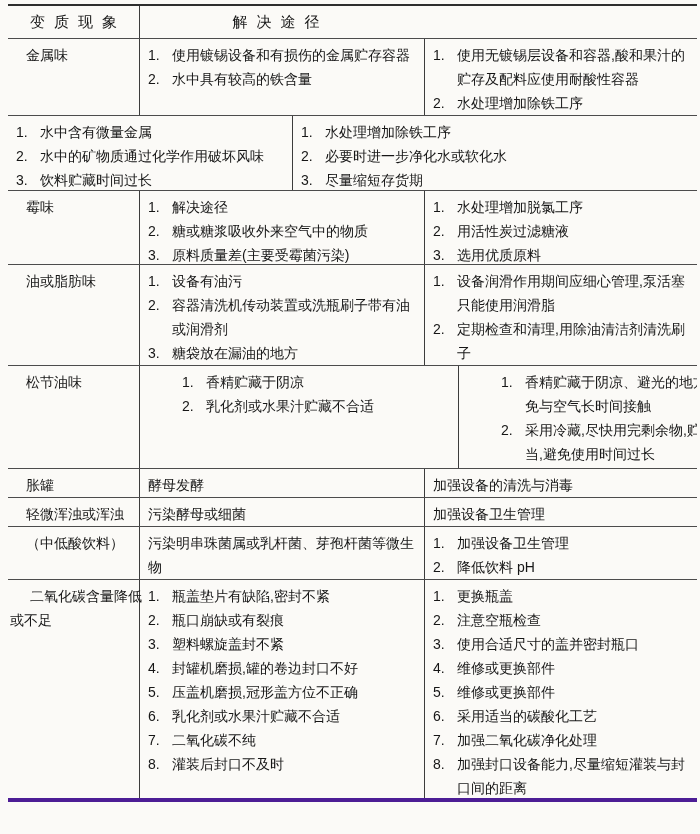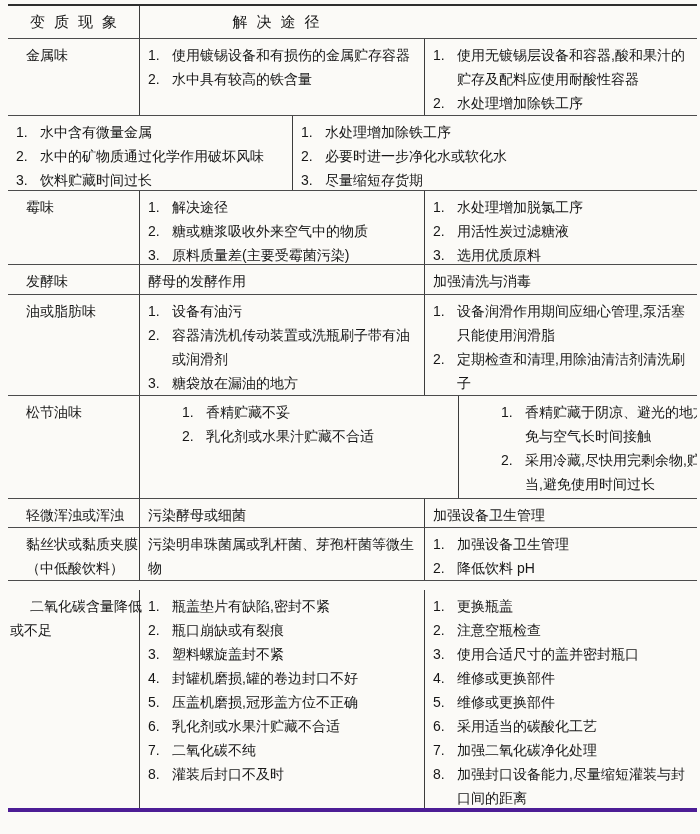--- a/index.html
+++ b/index.html
@@ -20,21 +20,21 @@
     border-top: 2px solid #2e2e2e;
     border-bottom: 4px solid #4c1d95;
     background: transparent;
   }
   .row {
     display: flex;
     border-bottom: 1px solid #4c4c4c;
     overflow: hidden;
     box-sizing: border-box;
   }
-  .row:last-child { border-bottom: none; margin-top: 9px; }
+  .row:last-child { border-bottom: none; }
   .header-row { height: 33px; }
   .cell {
     box-sizing: border-box;
     font-size: 14px;
     line-height: 24px;
     padding-top: 4px;
   }
   .col1 {
     width: 132px;
     flex: none;
@@ -162,35 +162,20 @@
           <div class="item">
             <span class="num">2.</span>
             <span class="txt">用活性炭过滤糖液</span>
           </div>
           <div class="item">
             <span class="num">3.</span>
             <span class="txt">选用优质原料</span>
           </div>
         </div>
       </div>
-      <div class="row" style="height: 30px;">
-        <div class="cell col1">
-          <div class="pline">发酵味</div>
-        </div>
-        <div class="cell col2">
-          <div class="item">
-            <span class="txt">酵母的发酵作用</span>
-          </div>
-        </div>
-        <div class="cell col3">
-          <div class="item">
-            <span class="txt">加强清洗与消毒</span>
-          </div>
-        </div>
-      </div>
       <div class="row" style="height: 101px;">
         <div class="cell col1">
           <div class="pline">油或脂肪味</div>
         </div>
         <div class="cell col2">
           <div class="item">
             <span class="num">1.</span>
             <span class="txt">设备有油污</span>
           </div>
           <div class="item">
@@ -217,56 +202,70 @@
           </div>
         </div>
       </div>
       <div class="row" style="height: 103px; gap: 34px;">
         <div class="cell col1">
           <div class="pline">松节油味</div>
         </div>
         <div class="cell col2">
           <div class="item">
             <span class="num">1.</span>
-            <span class="txt">香精贮藏不妥</span>
+            <span class="txt">香精贮藏于阴凉</span>
           </div>
           <div class="item">
             <span class="num">2.</span>
             <span class="txt">乳化剂或水果汁贮藏不合适</span>
           </div>
         </div>
         <div class="cell col3">
           <div class="item">
             <span class="num">1.</span>
             <span class="txt">香精贮藏于阴凉、避光的地方,尽量避免与空气长时间接触</span>
           </div>
           <div class="item">
             <span class="num">2.</span>
             <span class="txt">采用冷藏,尽快用完剩余物,贮存量要适当,避免使用时间过长</span>
           </div>
         </div>
       </div>
       <div class="row" style="height: 29px;">
         <div class="cell col1">
+          <div class="pline">胀罐</div>
+        </div>
+        <div class="cell col2">
+          <div class="item">
+            <span class="txt">酵母发酵</span>
+          </div>
+        </div>
+        <div class="cell col3">
+          <div class="item">
+            <span class="txt">加强设备的清洗与消毒</span>
+          </div>
+        </div>
+      </div>
+      <div class="row" style="height: 29px;">
+        <div class="cell col1">
           <div class="pline">轻微浑浊或浑浊</div>
         </div>
         <div class="cell col2">
           <div class="item">
             <span class="txt">污染酵母或细菌</span>
           </div>
         </div>
         <div class="cell col3">
           <div class="item">
             <span class="txt">加强设备卫生管理</span>
           </div>
         </div>
       </div>
       <div class="row" style="height: 53px;">
         <div class="cell col1">
-          <div class="pline">黏丝状或黏质夹膜</div>
           <div class="pline">（中低酸饮料）</div>
         </div>
         <div class="cell col2">
           <div class="item">
             <span class="txt">污染明串珠菌属或乳杆菌、芽孢杆菌等微生物</span>
           </div>
         </div>
         <div class="cell col3">
           <div class="item">
             <span class="num">1.</span>

